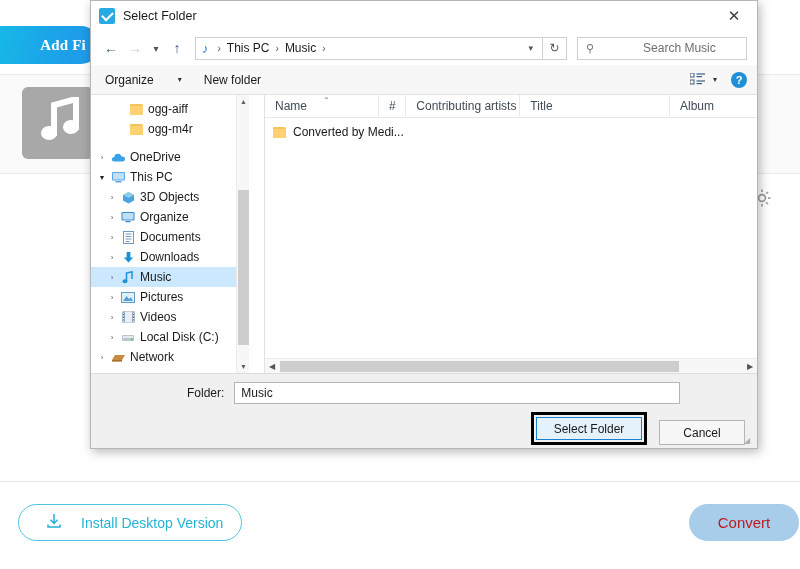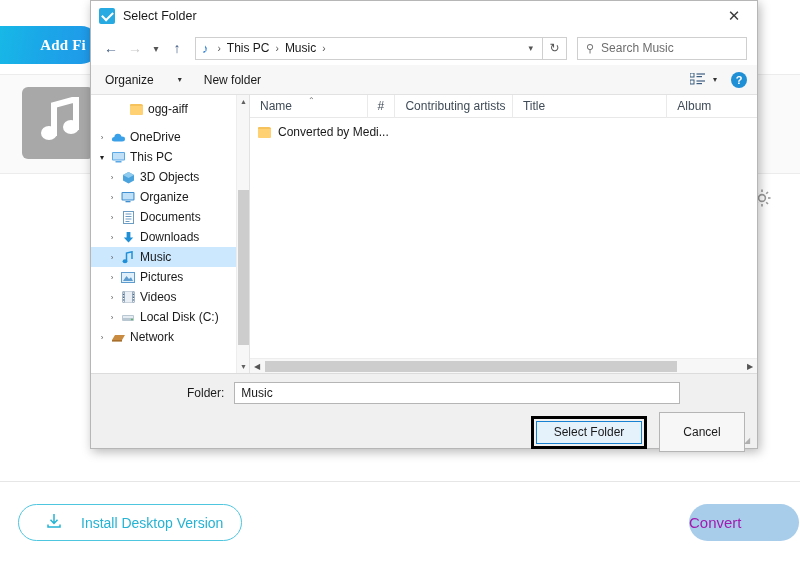--- a/index.html
+++ b/index.html
@@ -73,23 +73,23 @@
     display: flex; align-items: center;
     padding-left: 26px;
   }
   .install-btn .lbl { margin-left: 18px; }
   .convert-btn {
     position: absolute;
     left: 689px; top: 504px;
     width: 110px; height: 37px;
     border-radius: 19px;
     background: #a7cdeb;
-    color: #a21caf;
+    color: #b91c1c;
     font-size: 15px;
-    display: flex; align-items: center; justify-content: flex-start;
+    display: flex; align-items: center; justify-content: center;
     border: none;
   }
 
   
   #dialog {
     position: absolute;
     left: 90px; top: 0;
     width: 668px; height: 449px;
     background: #f0f0f0;
     border: 1px solid #b6b6b6;
@@ -170,21 +170,21 @@
   .searchbox {
     width: 170px; height: 23px;
     margin-left: 10px;
     border: 1px solid #cfcfcf;
     background: #fff;
     display: flex; align-items: center;
     padding-left: 8px;
     flex: none;
   }
   .searchbox .mag { color: #777; font-size: 11px; margin-right: 7px; }
-  .searchbox .ph { color: #6d6d6d; font-size: 12px; }
+  .searchbox .ph { color: #6d6d6d; font-size: 12px; margin-left: 42px; }
 
   
   .toolbar {
     height: 30px;
     background: #f7f7f7;
     border-bottom: 1px solid #e2e2e2;
     display: flex; align-items: center;
     padding: 0 10px 0 14px;
     flex: none;
     position: relative;
@@ -201,20 +201,21 @@
   }
 
   
   .dlg-body {
     flex: 1;
     display: flex;
     background: #fff;
     border-bottom: 1px solid #dcdcdc;
     min-height: 0;
     position: relative;
+    gap: 15px;
   }
   .tree {
     width: 158px;
     background: #fff;
     overflow: hidden;
     padding-top: 4px;
     flex: none;
     position: relative;
   }
   .tnode {
@@ -355,25 +356,25 @@
     display: flex;
   }
   .btn-select {
     width: 106px; height: 23px;
     border: 1px solid #1981d2;
     background: #e5f1fb;
     font-size: 12px; color: #1a1a1a;
     display: flex; align-items: center; justify-content: center;
   }
   .btn-cancel {
-    width: 86px; height: 40px;
+    width: 86px; height: 25px;
     border: 1px solid #b5b5b5;
     background: #f7f7f7;
     font-size: 12px; color: #1a1a1a;
-    display: flex; align-items: center; justify-content: center;
+    display: flex; align-items: center; justify-content: center; margin-top: 8px;
   }
   .resize-grip {
     position: absolute; right: 3px; bottom: 2px;
     width: 10px; height: 10px;
     color: #b0b0b0; font-size: 8px;
   }
 </style>
 </head>
 <body>
 
@@ -495,20 +496,27 @@
   <div class="dlg-body">
 
     <div class="tree">
 
       <div class="tnode indent3">
         <span class="chev"></span>
         <span class="ico">
             <span class="folder-ico"></span>
           </span>
         <span class="lbl">ogg-aiff</span>
+      </div>
+      <div class="tnode indent3">
+        <span class="chev"></span>
+        <span class="ico">
+            <span class="folder-ico"></span>
+          </span>
+        <span class="lbl">ogg-m4r</span>
       </div>
 
       <div class="tnode indent1" style="margin-top:8px">
         <span class="chev">›</span>
         <span class="ico">
           <svg width="15" height="11" viewBox="0 0 15 11">
               <path d="M3.6 9.5 Q0.6 9.5 0.9 7 Q1.2 5 3.3 5 Q3.8 1.6 7 1.8 Q10 2 10.4 4.6 Q14 4.4 14 7 Q14 9.5 11 9.5 Z" fill="#3aa0e8"></path>
             </svg>
         </span>
         <span class="lbl">OneDrive</span>

